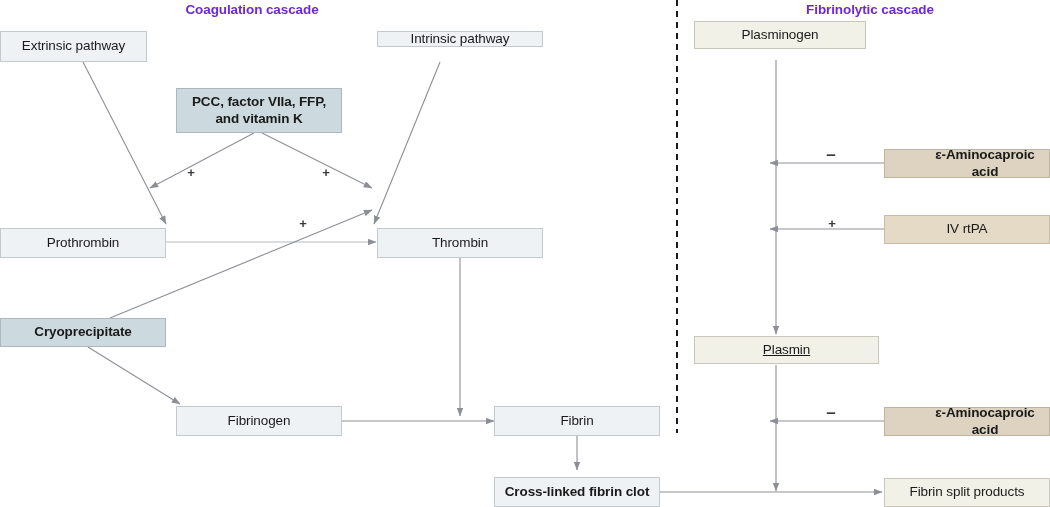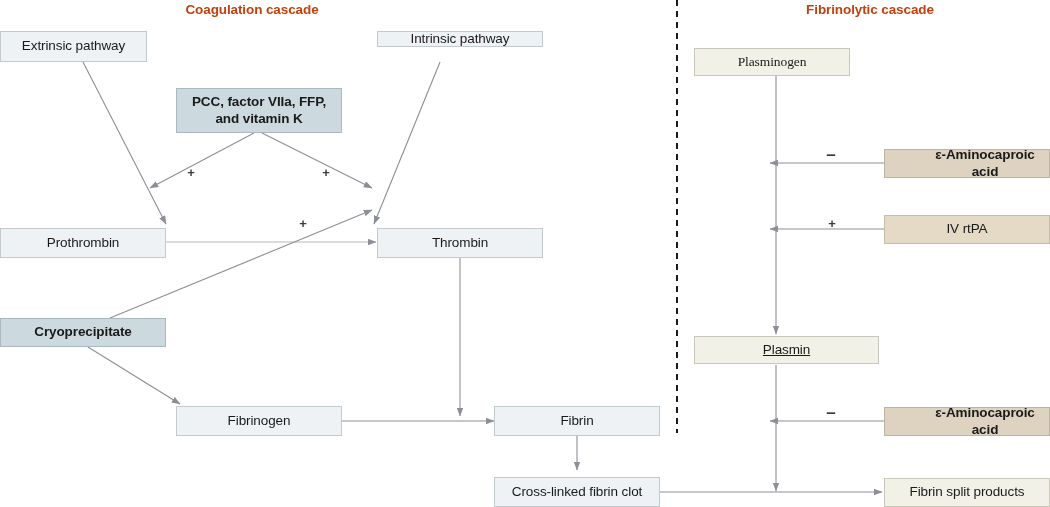--- a/index.html
+++ b/index.html
@@ -57,21 +57,21 @@
   }
   .node.tan-plain {
     background: #e4dac6;
     border-color: #c6bca9;
     font-weight: normal;
   }
   .section-title {
     position: absolute;
     font-size: 13.5px;
     font-weight: bold;
-    color: #c2410c;
+    color: #6d28d9;
     text-align: center;
     letter-spacing: -0.1px;
   }
   .sign {
     position: absolute;
     font-size: 13px;
     color: #3a3a3a;
     font-weight: bold;
     text-align: center;
     line-height: 1;
@@ -138,23 +138,23 @@
     <span>and vitamin K</span>
   </div>
 
   <div class="node blue" style="left:0px; top:228px; width:166px; height:30px;">Prothrombin</div>
   <div class="node blue" style="left:377px; top:228px; width:166px; height:30px;">Thrombin</div>
 
   <div class="node blue-strong" style="left:0px; top:318px; width:166px; height:29px;">Cryoprecipitate</div>
 
   <div class="node blue" style="left:176px; top:406px; width:166px; height:30px;">Fibrinogen</div>
   <div class="node blue" style="left:494px; top:406px; width:166px; height:30px;">Fibrin</div>
-  <div class="node blue" style="left:494px; top:477px; width:166px; height:30px;">Cross-linked fibrin clot</div>
+  <div class="node blue" style="left:494px; top:477px; width:166px; height:30px;font-weight:bold;">Cross-linked fibrin clot</div>
 
-  <div class="node cream" style="left:694px; top:48px; width:156px; height:28px;font-family:Liberation Serif, serif;">Plasminogen</div>
+  <div class="node cream" style="left:694px; top:21px; width:172px; height:28px;">Plasminogen</div>
   <div class="node cream" style="left:694px; top:336px; width:185px; height:28px;text-decoration:underline;">Plasmin</div>
   <div class="node cream" style="left:884px; top:478px; width:166px; height:29px;">Fibrin split products</div>
 
   <div class="node tan" style="left:884px; top:149px; width:166px; height:29px;">ε-Aminocaproic acid</div>
   <div class="node tan-plain" style="left:884px; top:215px; width:166px; height:29px;">IV rtPA</div>
   <div class="node tan" style="left:884px; top:407px; width:166px; height:29px;">ε-Aminocaproic acid</div>
 
   <div class="sign" style="left:184px; top:166px; width:14px;">+</div>
   <div class="sign" style="left:319px; top:166px; width:14px;">+</div>
   <div class="sign" style="left:296px; top:217px; width:14px;">+</div>

